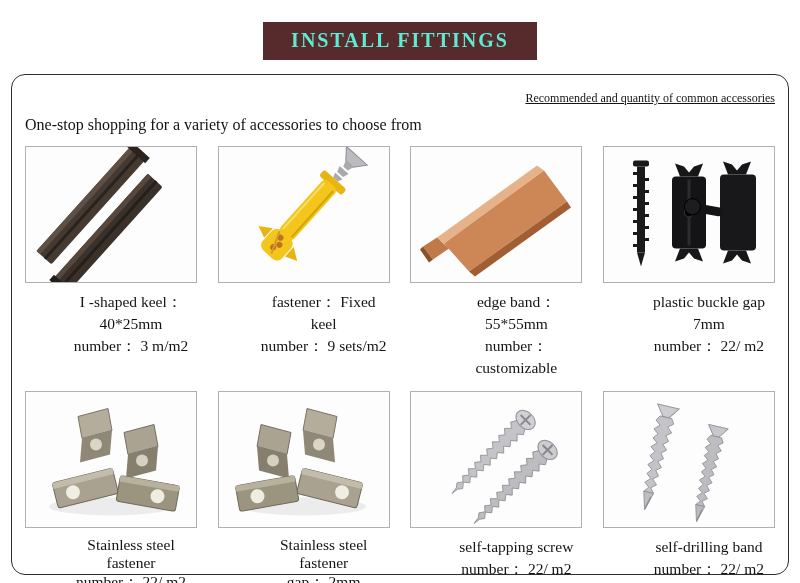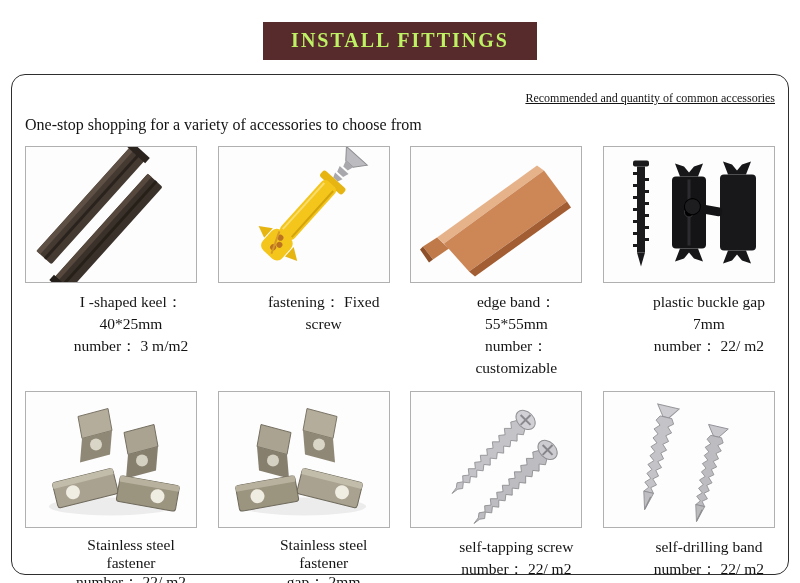--- a/index.html
+++ b/index.html
@@ -51,21 +51,21 @@
     font-size: 15.5px;
   }
   .caption span { display: block; margin-left: 40px; }
   .lh2 span { line-height: 1.42; }
   .lh3 span { line-height: 1.18; }
 </style>
 </head>
 <body>
 
 <div class="banner-row">
-  <div class="banner" style="background: rgb(87, 43, 43); color: #bef264;">
+  <div class="banner" style="background: rgb(87, 43, 43); color: #5eead4;">
     <span>INSTALL FITTINGS</span>
   </div>
 </div>
 
 <div class="main-box">
   <p class="head1">Recommended and quantity of common accessories</p>
   <p class="head2">One-stop shopping for a variety of accessories to choose from</p>
 
   <div class="grid">
 
@@ -106,21 +106,22 @@
             <polygon points="99,96 111,104 99,109" fill="#e7b512"></polygon>
             <rect x="72" y="92" width="26" height="27" rx="7" fill="#f4c51b"></rect>
             <circle cx="83" cy="98" r="3" fill="#bb7322"></circle>
             <circle cx="87" cy="104" r="3" fill="#bb7322"></circle>
             <circle cx="84" cy="110" r="3" fill="#bb7322"></circle>
             <path d="M78,94 l9,22" stroke="#d69a28" stroke-width="2" fill="none"></path>
           </g>
         </svg>
       </div>
       <div class="caption lh2">
-        <span>fastening： Fixed screw</span>
+        <span>fastener： Fixed keel</span>
+        <span>number： 9 sets/m2</span>
       </div>
     </div>
 
     <div class="cell">
       <div class="imgbox">
         <svg viewBox="0 0 170 130">
           <polygon points="26,88 126,16 133,21 33,94" fill="#e6b28a"></polygon>
           <polygon points="33,94 133,21 156,52 58,122" fill="#cd8757"></polygon>
           <polygon points="156,52 160,58 64,127 58,122" fill="#a25d33"></polygon>
           <polygon points="26,88 12,97 22,110 38,99" fill="#c07a49"></polygon>

